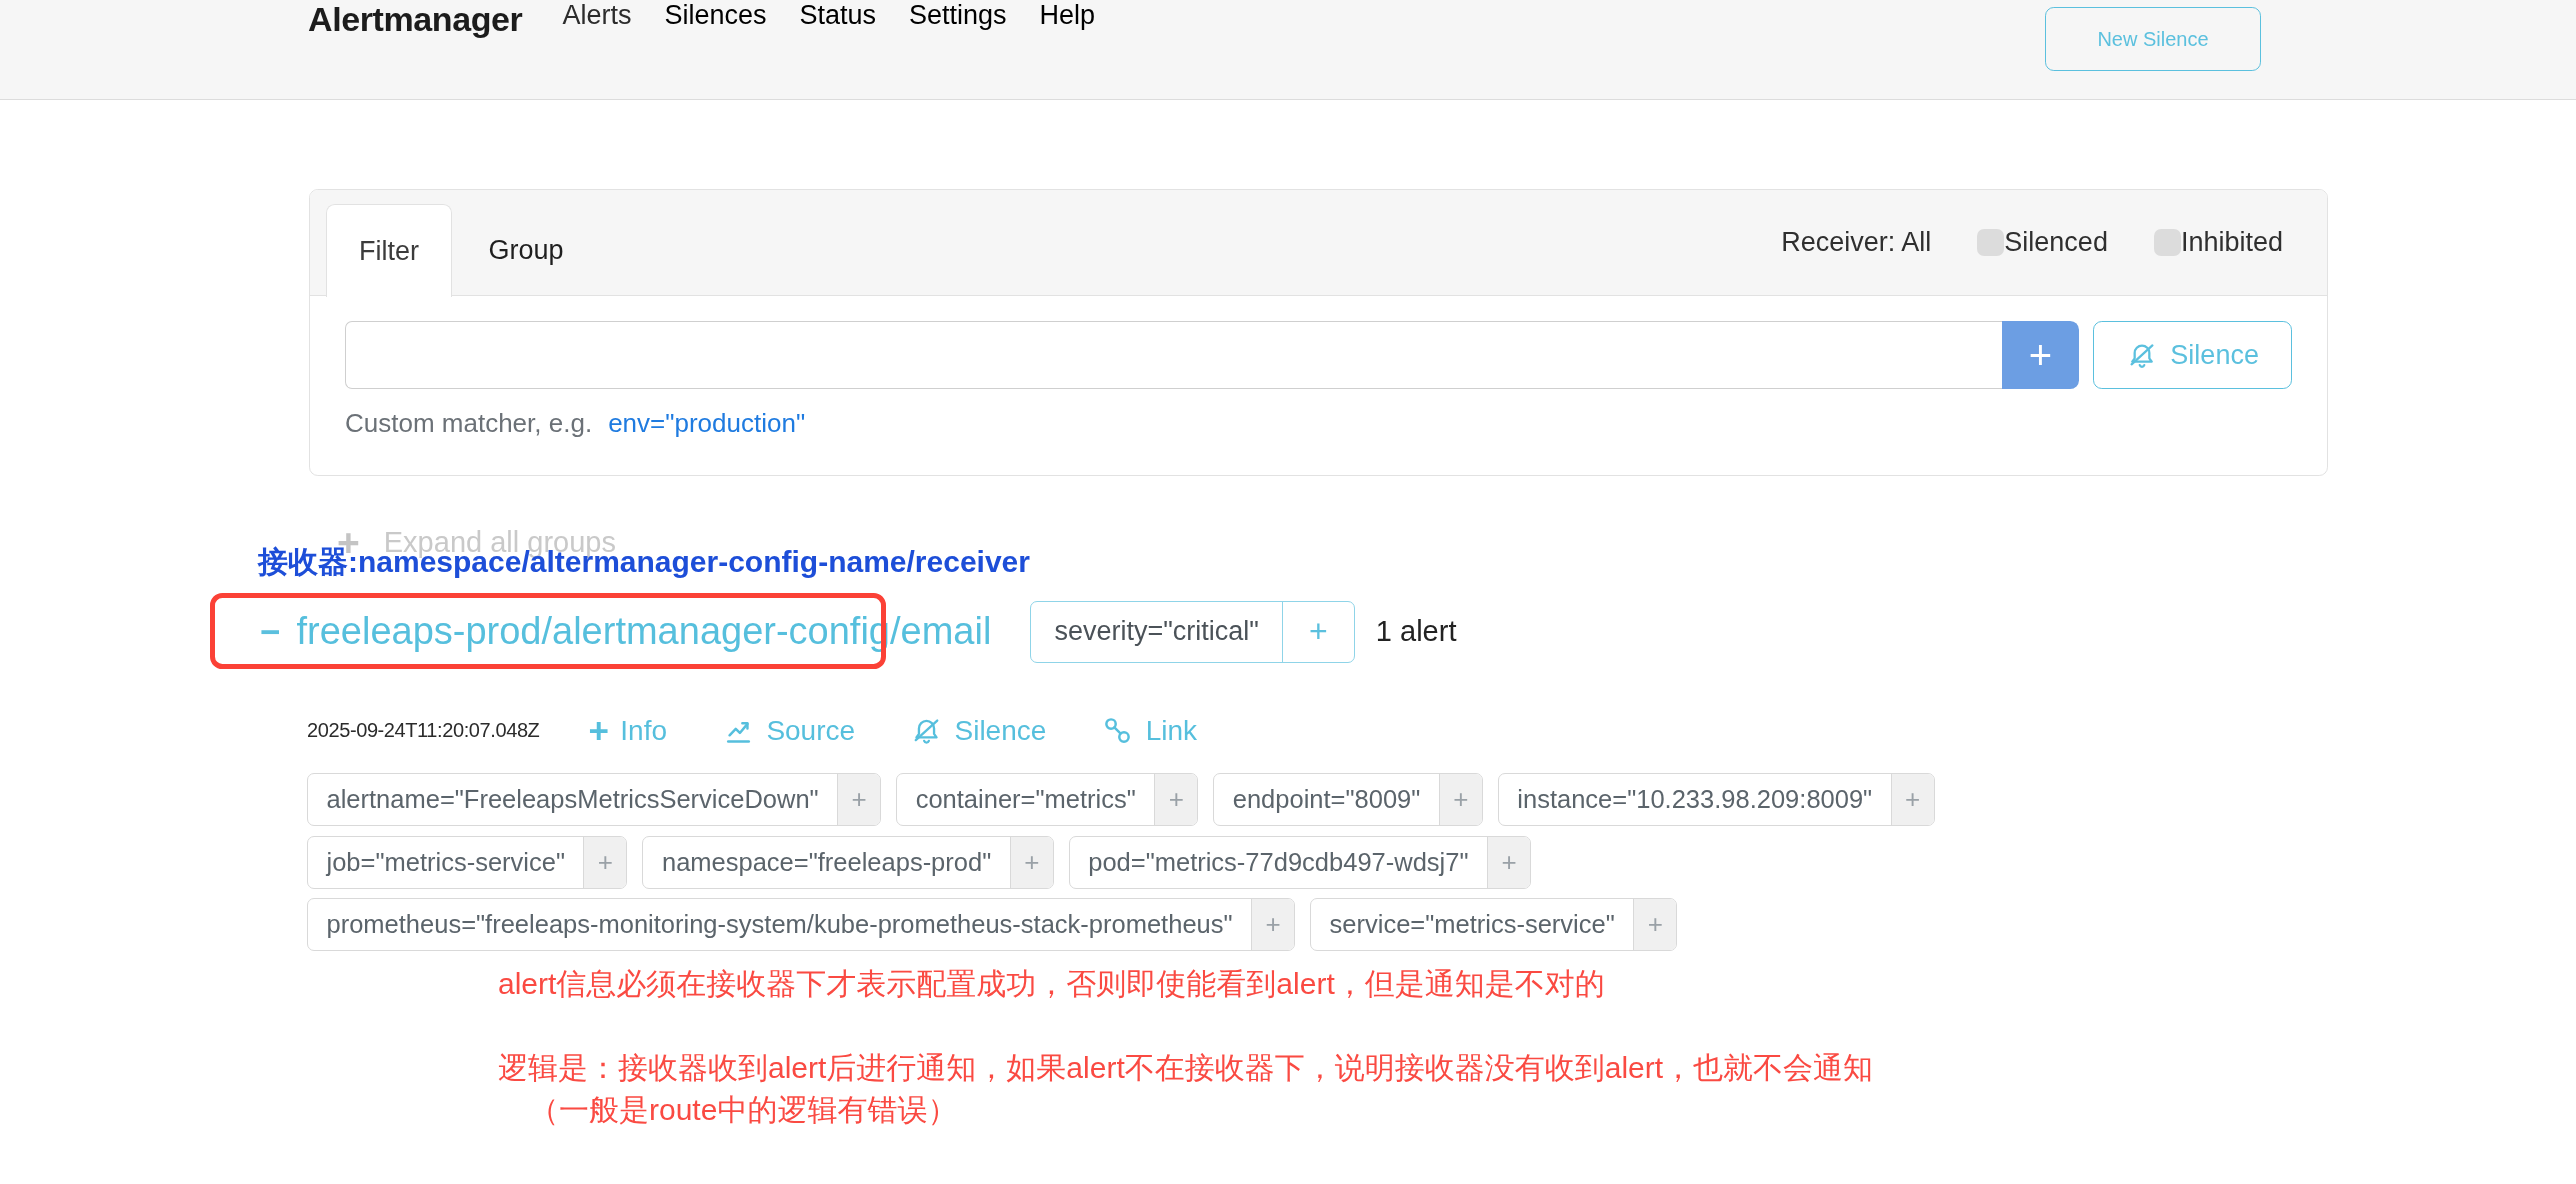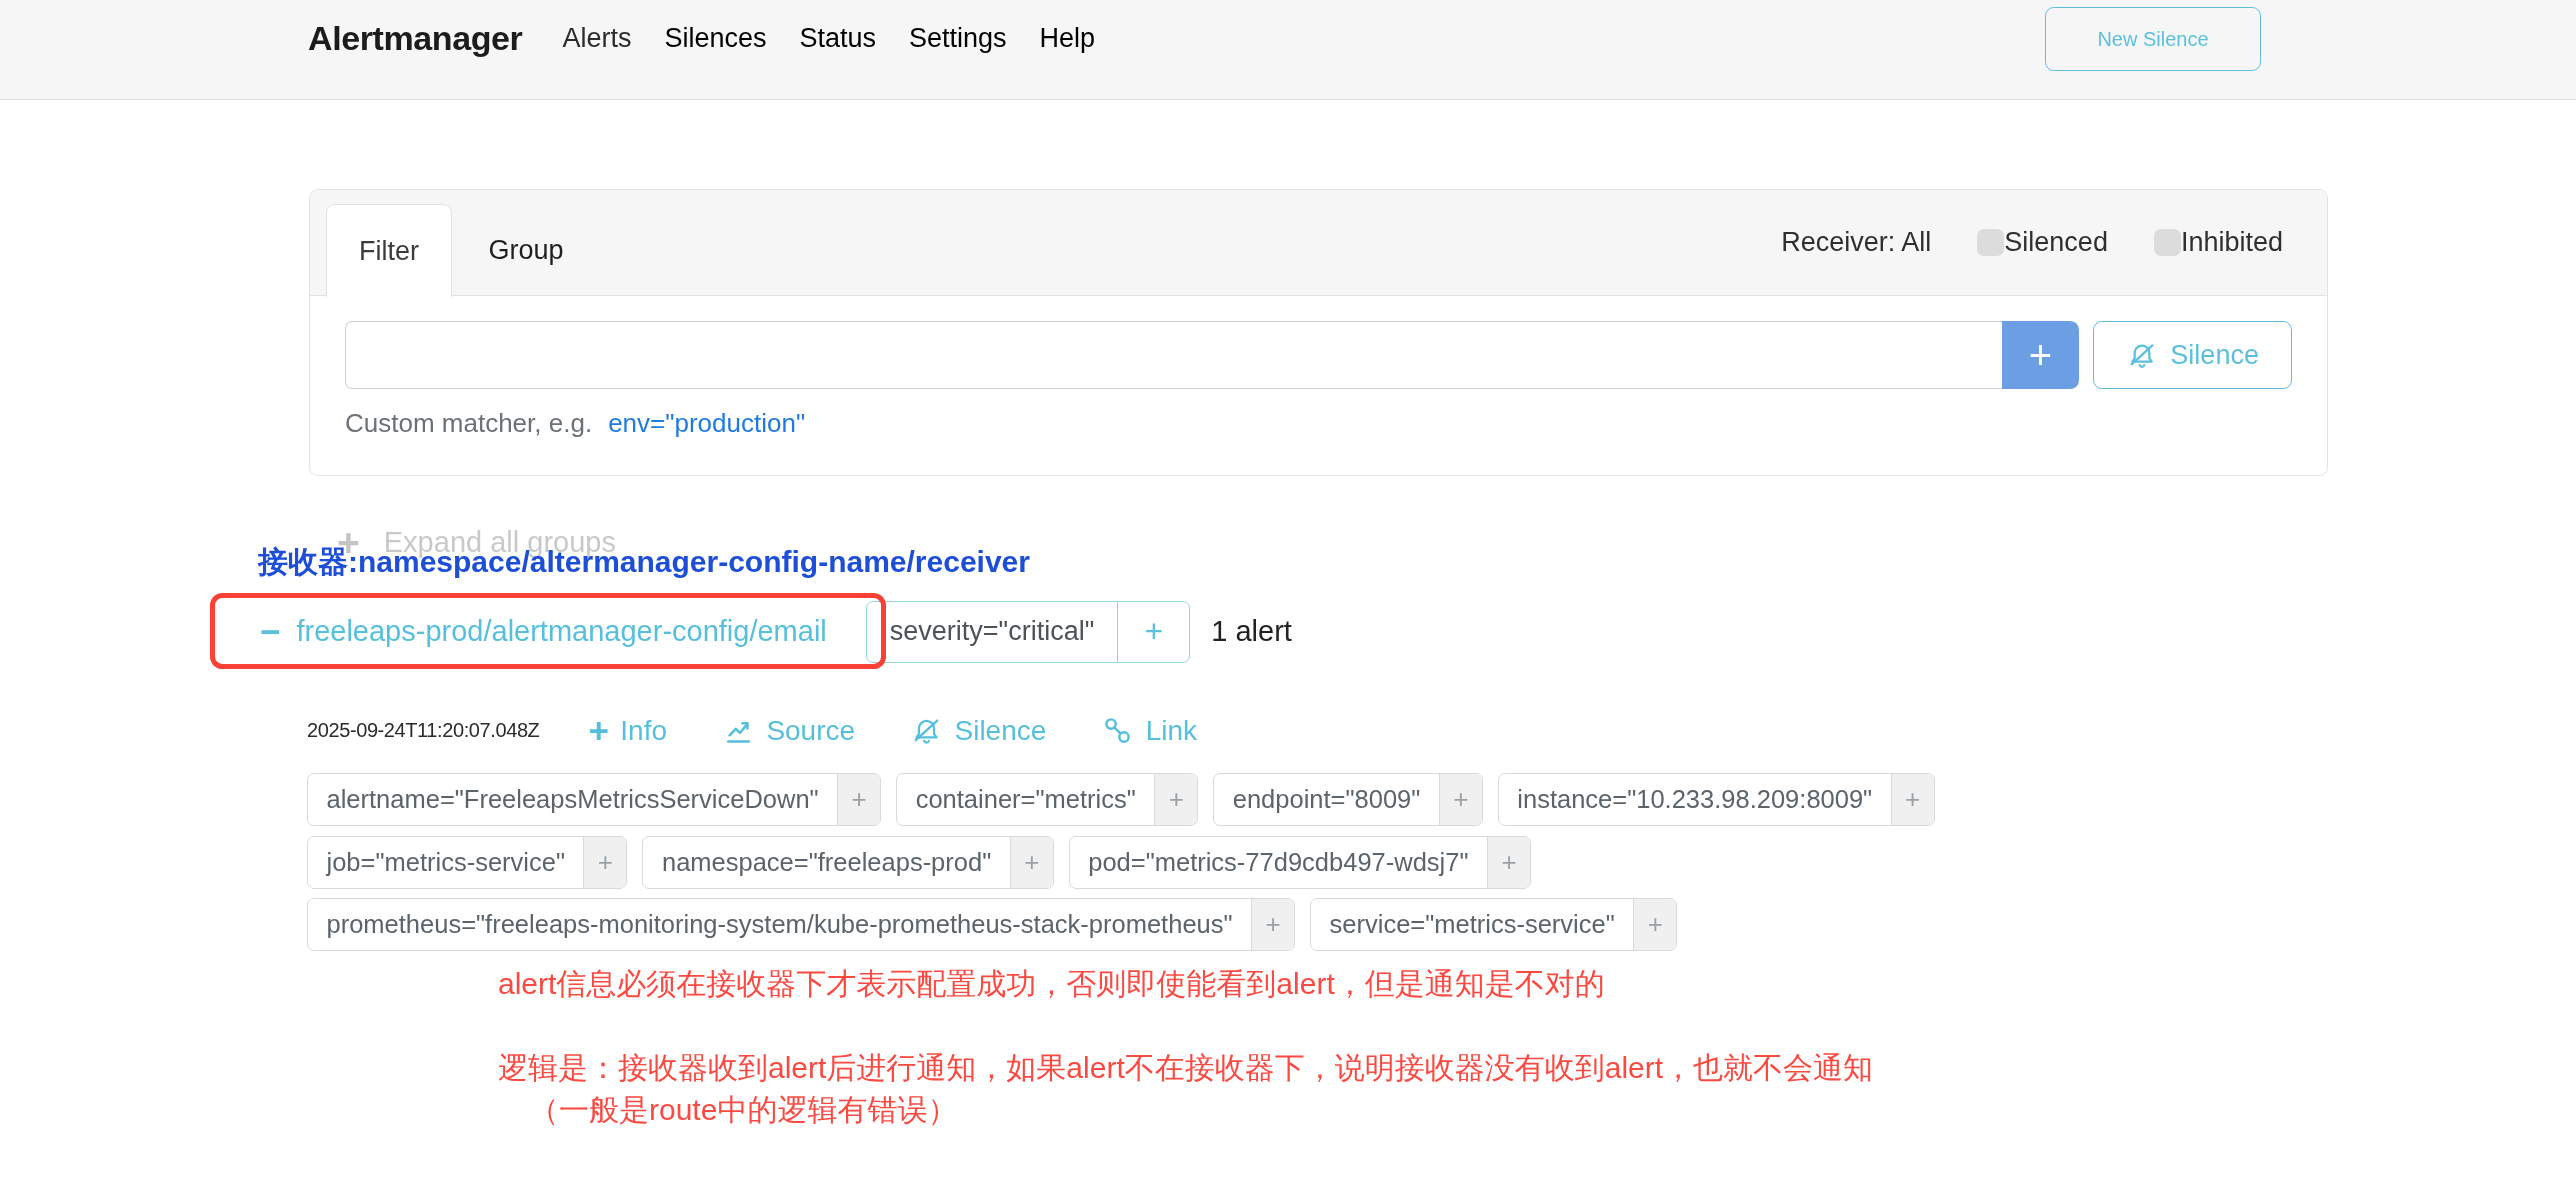--- a/index.html
+++ b/index.html
@@ -3,21 +3,21 @@
 <meta charset="utf-8">
 <style>
   * { margin:0; padding:0; box-sizing:border-box; }
   html,body { width:2576px; height:1184px; background:#ffffff;
     font-family:"Liberation Sans","DejaVu Sans",sans-serif; }
   .page { position:relative; width:2576px; height:1184px; overflow:hidden; background:#fff; }
 
   
   .navbar { position:absolute; top:0; left:0; width:100%; height:100px;
     background:#f6f6f6; border-bottom:1.8px solid #dcdcdc; }
-  .navbar-inner { display:flex; align-items:center; height:77px; padding-left:308px; }
+  .navbar-inner { display:flex; align-items:flex-start; height:77px; padding-left:308px; }
   .brand { font-size:34px; font-weight:600; color:#1c1c1c; letter-spacing:-0.4px; cursor:pointer; }
   .nav-links { display:flex; margin-left:40px; gap:33px; font-size:27px; }
   .nav-link { color:#000000; cursor:pointer; }
   .nav-link.active { color:#2c2c2c; }
   .new-silence-btn { position:absolute; top:7px; right:315px; width:216px; height:64px;
     border:1.8px solid #5bc0de; border-radius:8.8px; background:transparent; color:#5bc0de;
     font-size:20px; display:flex; align-items:center; justify-content:center; cursor:pointer; }
 
   
   .filter-card { position:absolute; top:189px; left:309px; width:2019px; height:287px;
@@ -53,21 +53,21 @@
   .expand-plus { font-size:39px; font-weight:700; color:#c4c4c4; line-height:1; }
   .receiver-note { position:absolute; left:258px; top:542px; font-size:30px; font-weight:600;
     color:#1d4ed8; z-index:2; white-space:nowrap; }
 
   .red-box { position:absolute; left:210px; top:593px; width:676px; height:76px;
     border:5.3px solid #fb4136; border-radius:12.3px; z-index:3; pointer-events:none; }
   .group-row { position:absolute; left:260px; top:595px; height:73px; display:flex;
     align-items:center; z-index:2; }
   .group-toggle { font-size:35px; font-weight:700; color:#5bc0de; margin-right:16px;
     line-height:1; cursor:pointer; }
-  .group-name { font-size:29px; color:#56bfdd; cursor:pointer; white-space:nowrap; }
+  .group-name { font-size:38px; color:#56bfdd; cursor:pointer; white-space:nowrap; }
   .severity-group { margin-left:39px; height:62px; border:1.8px solid #8fd4e8; border-radius:7px;
     display:flex; align-items:stretch; overflow:hidden; background:#fff; }
   .severity-text { display:flex; align-items:center; padding:0 23px; font-size:27px;
     color:#4b5258; cursor:pointer; }
   .severity-add { width:72px; border-left:1.8px solid #8fd4e8; display:flex; align-items:center;
     justify-content:center; color:#5bc0de; font-size:32px; cursor:pointer; }
   .alert-count { margin-left:21px; font-size:29px; color:#222; }
 
   
   .alert-meta { position:absolute; left:307px; top:713px; display:flex; align-items:center; }

